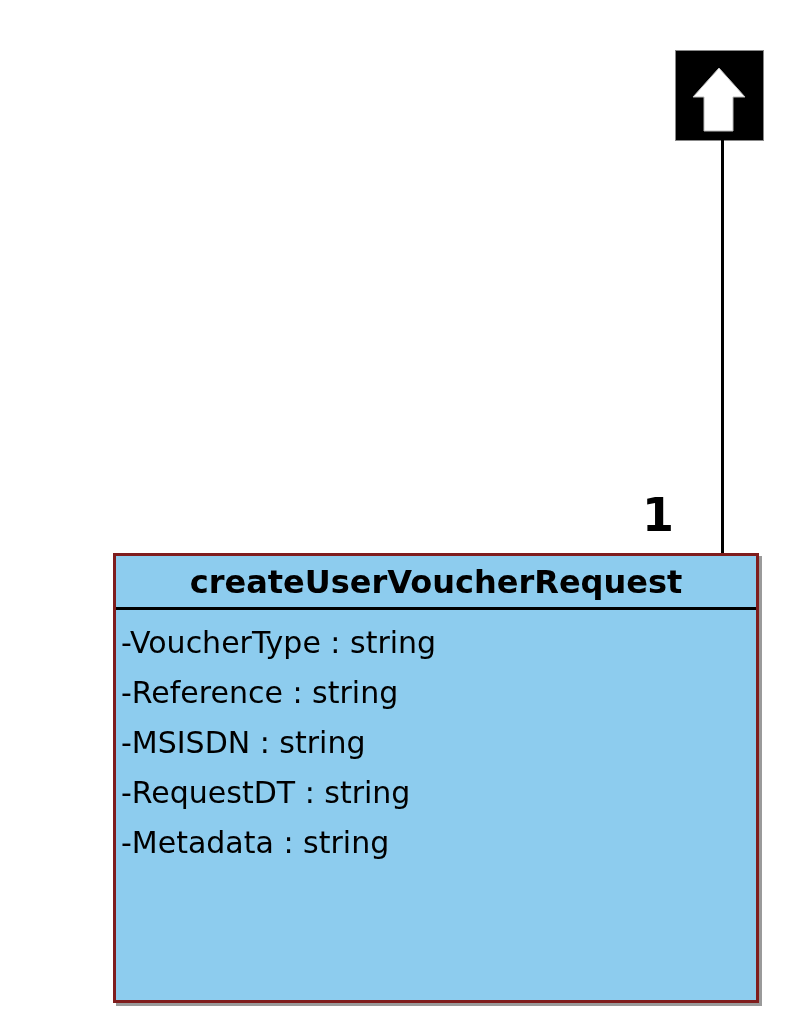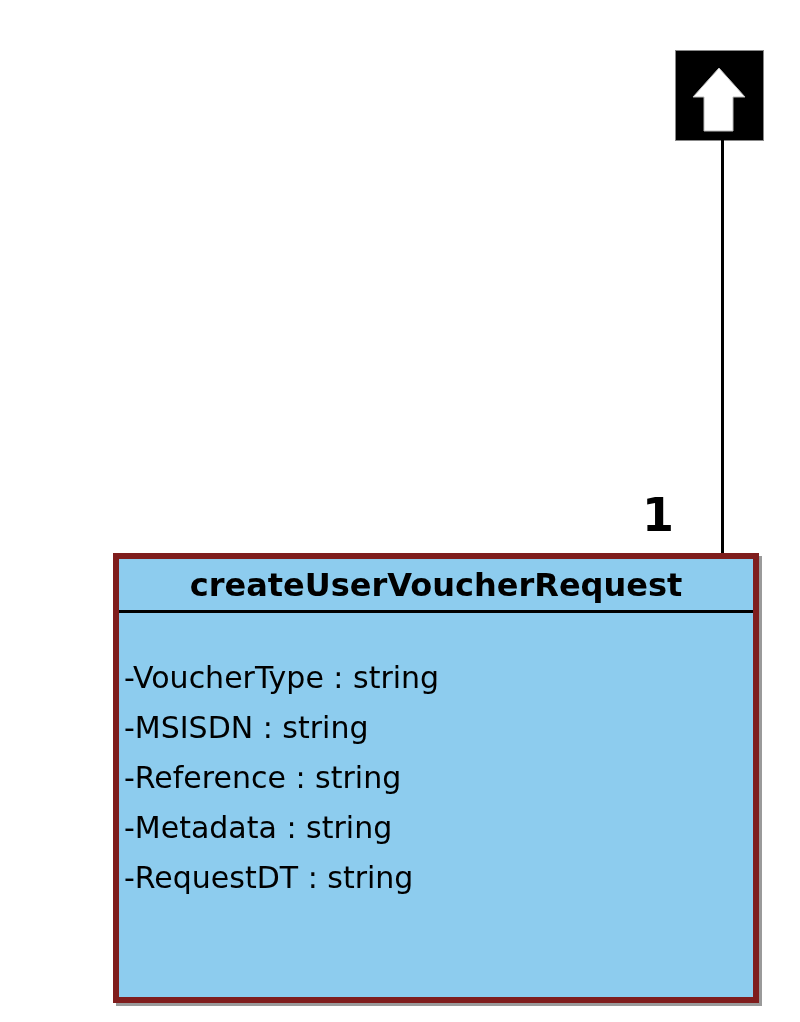--- a/index.html
+++ b/index.html
@@ -53,37 +53,36 @@
 
   
   .class-node {
     position: absolute;
     left: 113px;
     top: 553px;
     width: 646px;
     height: 450px;
     box-sizing: border-box;
     background: #8DCCEE;
-    border: 6px solid #7f1d1d;
+    border: 3px solid #7f1d1d;
     box-shadow: 3px 3px 0 #9a9a9a;
   }
   .class-header {
     height: 51px;
     border-bottom: 3px solid #000000;
     display: flex;
     align-items: center;
     justify-content: center;
     font-size: 32px;
     font-weight: bold;
     color: #000000;
     letter-spacing: 0px;
   }
   .class-attrs {
     padding: 7px 4px 0 5px;
-    margin-top: 32px;
   }
   .attr-row {
     height: 50px;
     display: flex;
     align-items: center;
     font-size: 30px;
     color: #000000;
     white-space: nowrap;
   }
 </style>
@@ -102,20 +101,20 @@
   </div>
 
   <div class="connector-line"></div>
 
   <div class="multiplicity">1</div>
 
   <div class="class-node">
     <div class="class-header">createUserVoucherRequest</div>
     <div class="class-attrs">
       <div class="attr-row">-VoucherType : string</div>
+      <div class="attr-row">-Reference : string</div>
       <div class="attr-row">-MSISDN : string</div>
-      <div class="attr-row">-Reference : string</div>
+      <div class="attr-row">-RequestDT : string</div>
       <div class="attr-row">-Metadata : string</div>
-      <div class="attr-row">-RequestDT : string</div>
     </div>
   </div>
 
 </div>
 
 </body></html>

